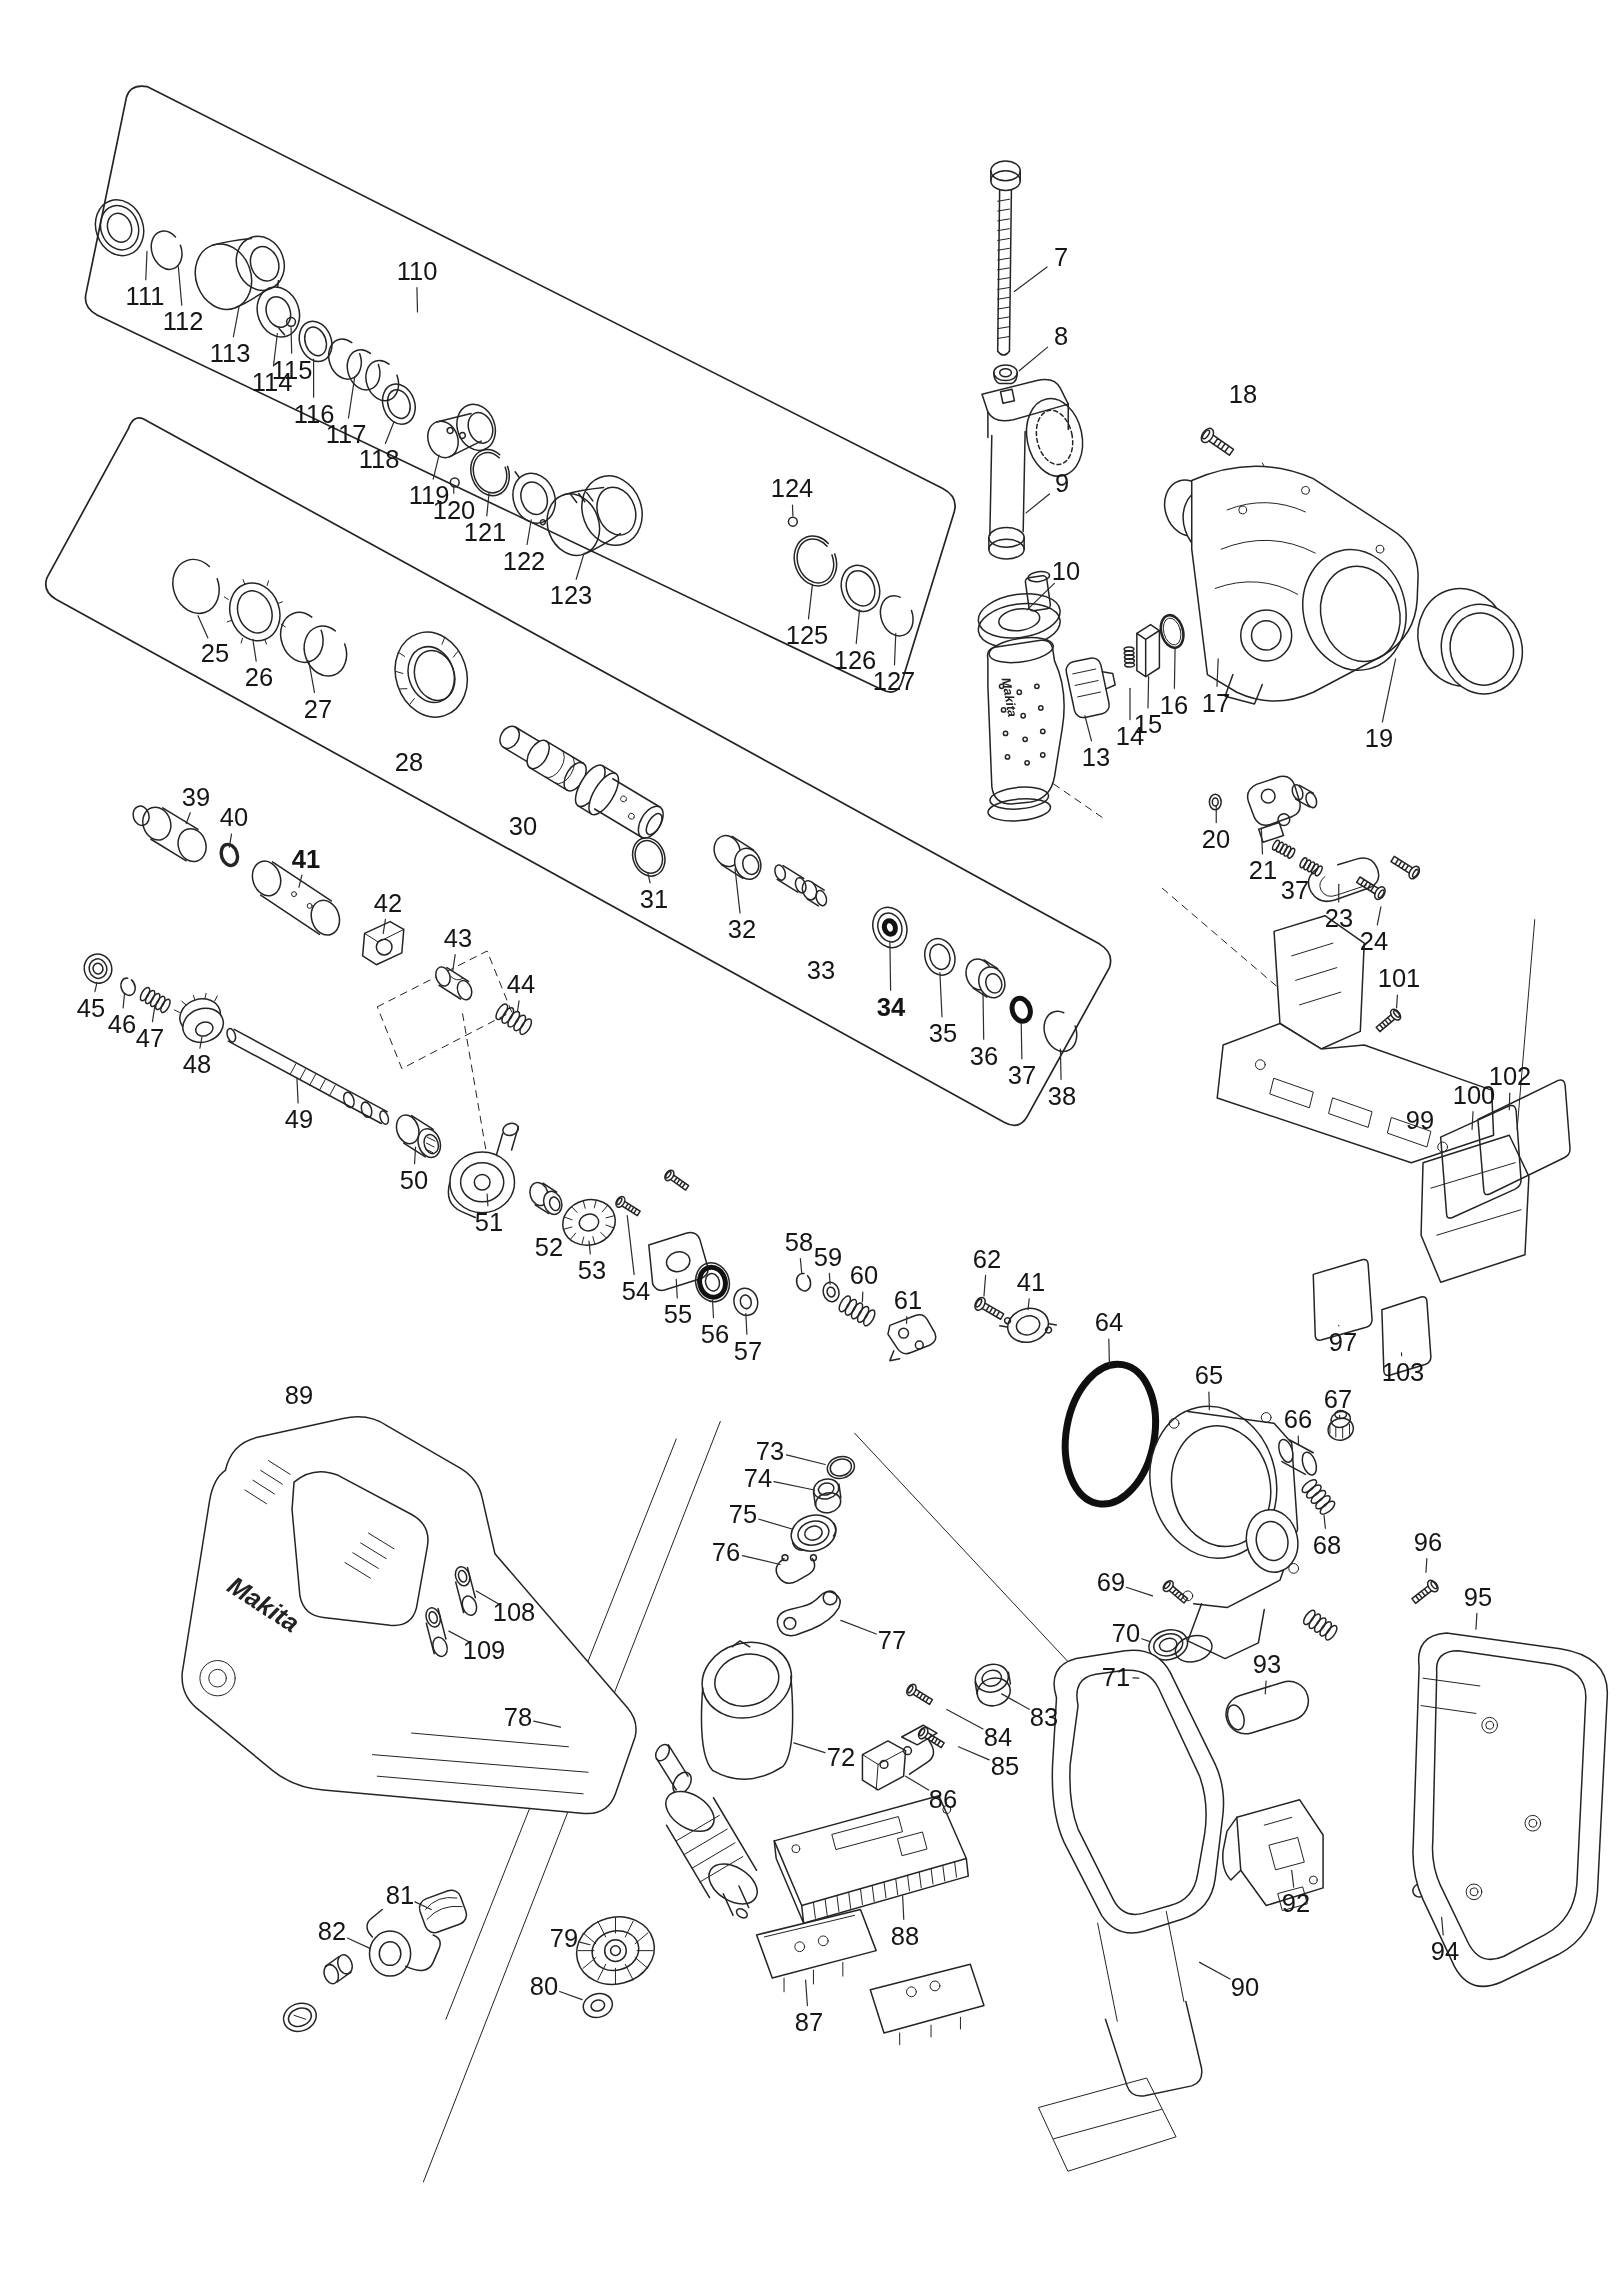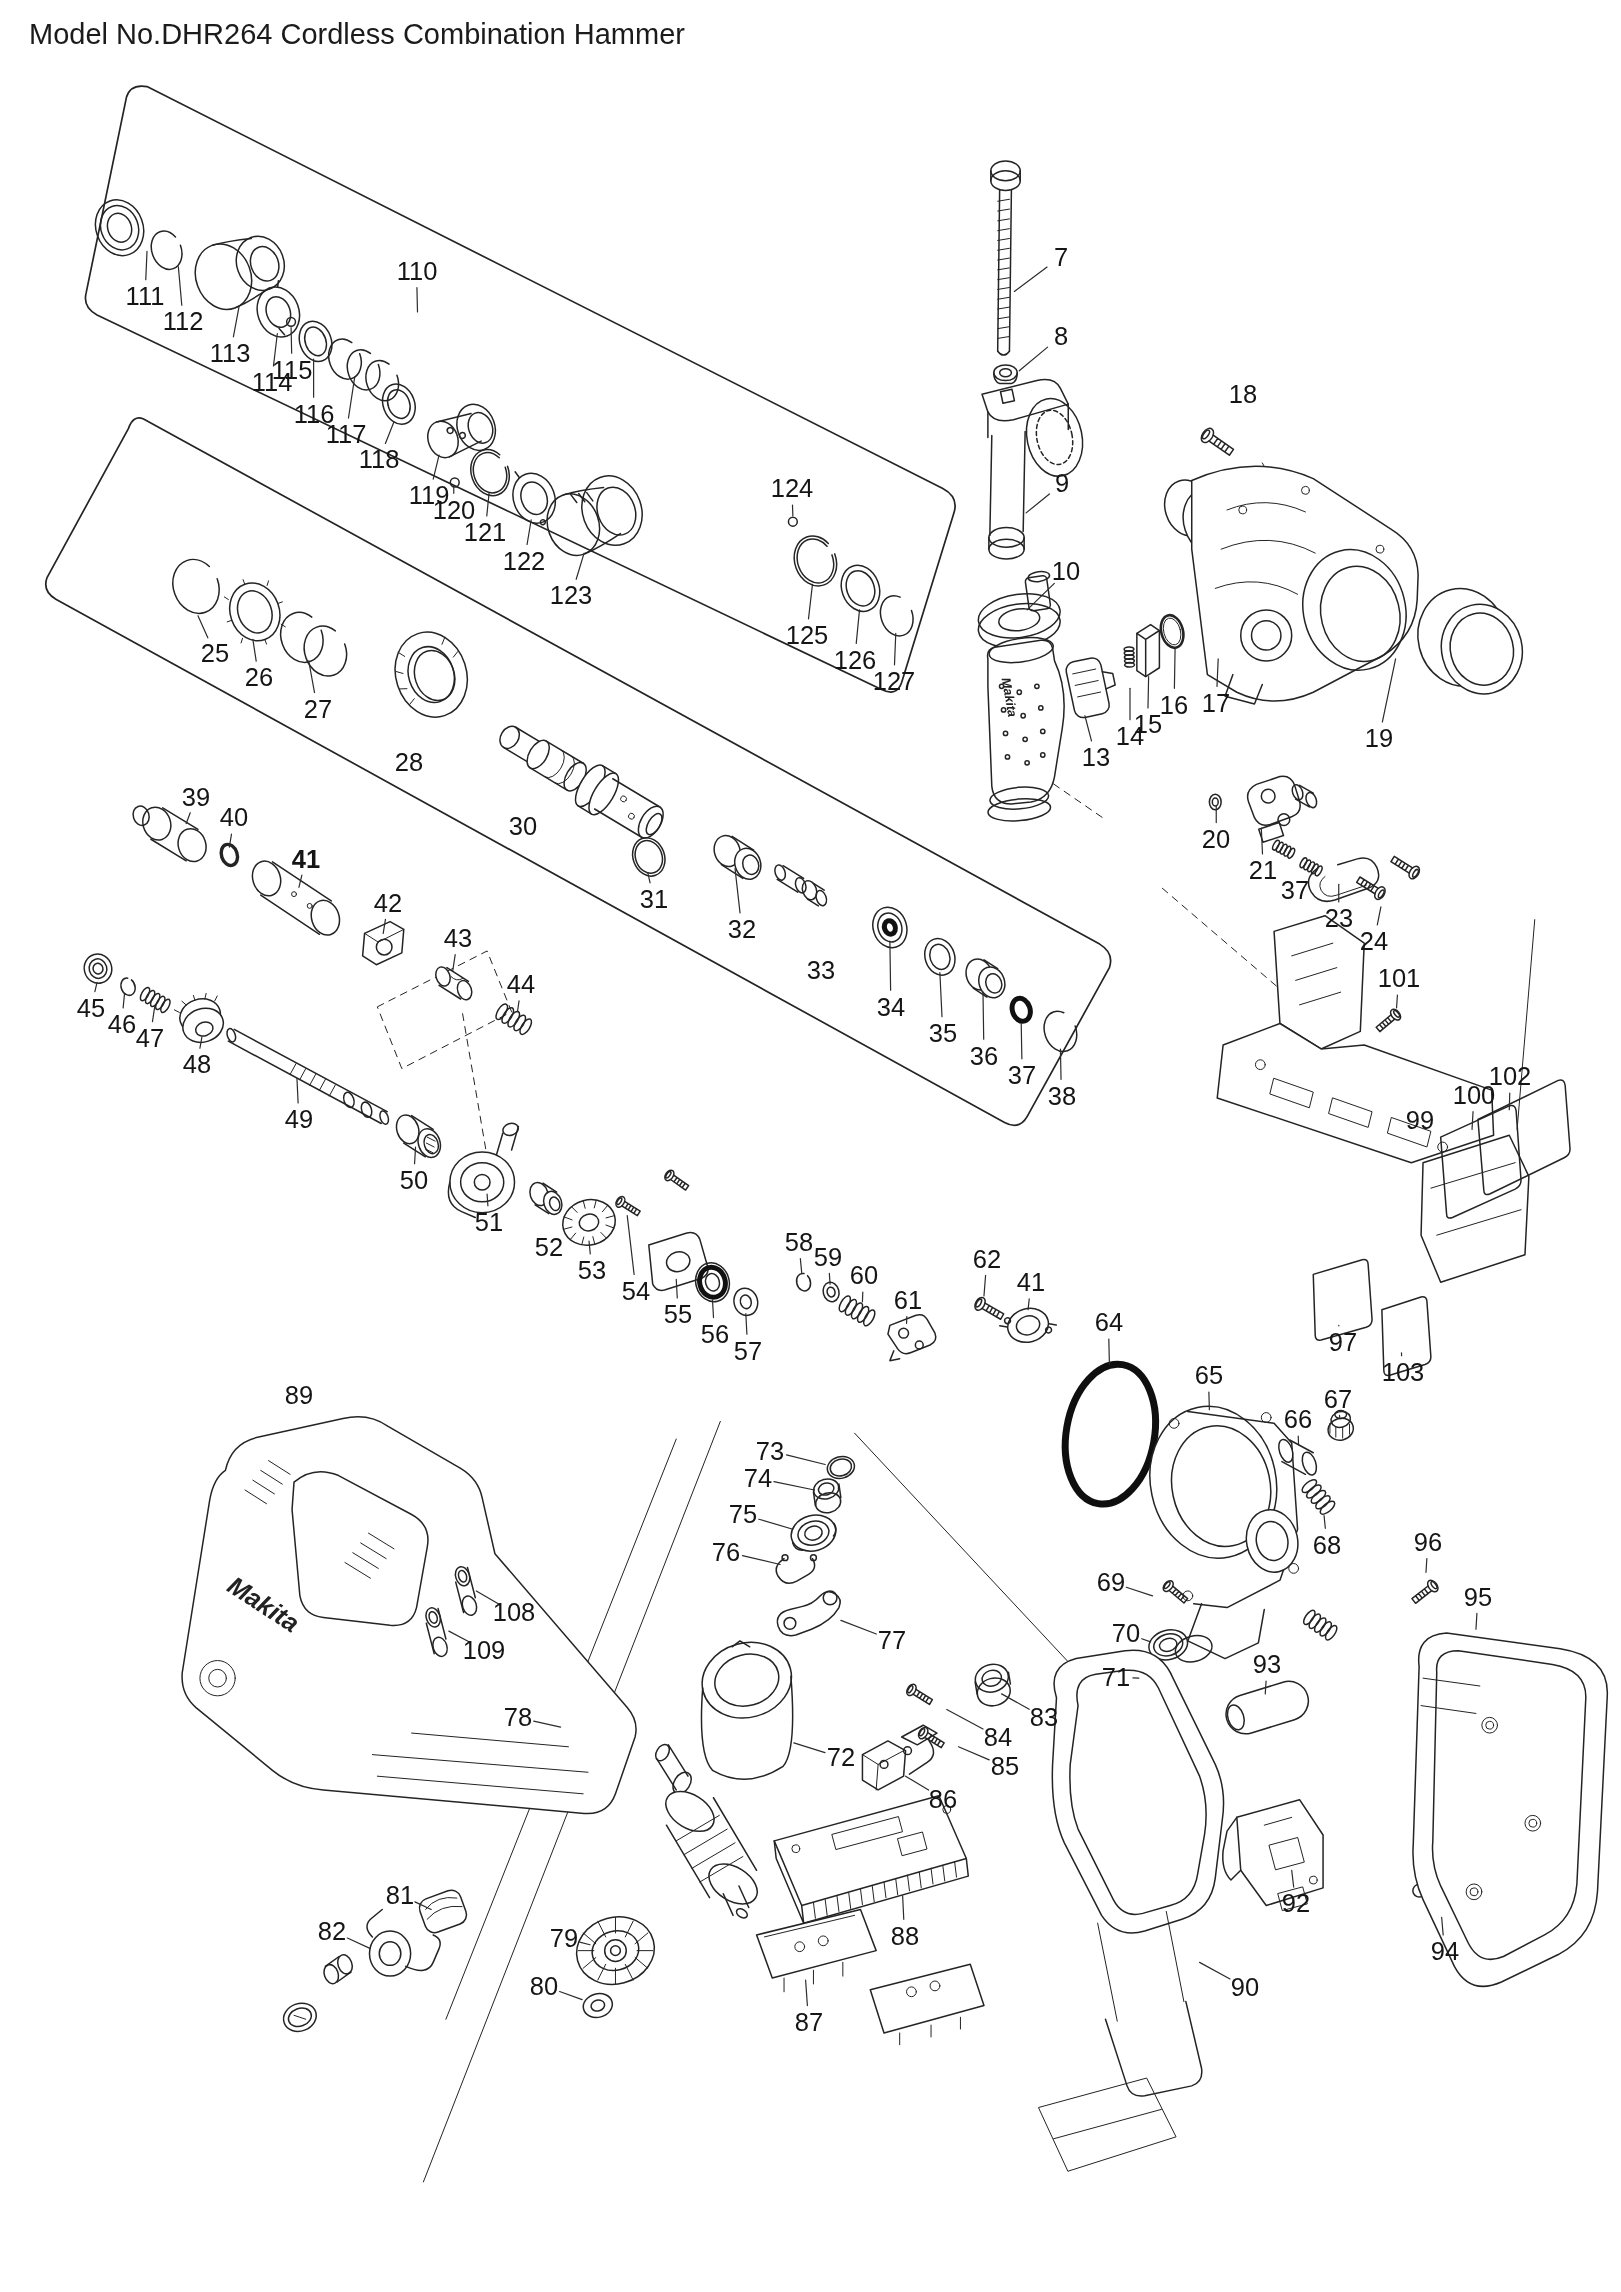--- a/index.html
+++ b/index.html
@@ -19,21 +19,20 @@
   svg.art .bound{stroke-width:1.7;}
   svg.art text{fill:#222;stroke:none;font-family:"Liberation Sans",sans-serif;
                font-style:italic;font-weight:bold;}
   #leaders line{stroke:#2c2c2c;stroke-width:1.2;}
 </style>
 </head>
 <body>
 
 <div class="stage">
 
-  <div class="title">Model No.DHR264 Cordless Combination Hammer</div>
 
   <svg class="art" width="1621" height="2293" viewBox="0 0 1654 2339">
     <defs>
       <g id="coil">
         <ellipse cx="0" cy="0" rx="4.5" ry="10"></ellipse>
           <ellipse cx="8" cy="0" rx="4.5" ry="10"></ellipse>
         <ellipse cx="16" cy="0" rx="4.5" ry="10"></ellipse>
           <ellipse cx="24" cy="0" rx="4.5" ry="10"></ellipse>
         <ellipse cx="32" cy="0" rx="4.5" ry="10"></ellipse>
       </g>
@@ -822,21 +821,21 @@
       <div class="plabel" style="left: 1339px; top: 918px;">23</div>
       <div class="plabel" style="left: 1374px; top: 941px;">24</div>
       <div class="plabel" style="left: 215px; top: 653px;">25</div>
       <div class="plabel" style="left: 259px; top: 677px;">26</div>
       <div class="plabel" style="left: 318px; top: 709px;">27</div>
       <div class="plabel" style="left: 409px; top: 762px;">28</div>
       <div class="plabel" style="left: 523px; top: 826px;">30</div>
       <div class="plabel" style="left: 654px; top: 899px;">31</div>
       <div class="plabel" style="left: 742px; top: 929px;">32</div>
       <div class="plabel" style="left: 821px; top: 970px;">33</div>
-      <div class="plabel" style="left: 891px; top: 1007px;">34</div>
+      <div class="plabel" style="left: 891px; top: 1007px; font-weight: bold;">34</div>
       <div class="plabel" style="left: 943px; top: 1033px;">35</div>
       <div class="plabel" style="left: 984px; top: 1056px;">36</div>
       <div class="plabel" style="left: 1022px; top: 1075px;">37</div>
       <div class="plabel" style="left: 1062px; top: 1096px;">38</div>
       <div class="plabel" style="left: 196px; top: 797px;">39</div>
       <div class="plabel" style="left: 234px; top: 817px;">40</div>
       <div class="plabel" style="left: 306px; top: 859px; font-weight: bold;">41</div>
       <div class="plabel" style="left: 388px; top: 903px;">42</div>
       <div class="plabel" style="left: 458px; top: 938px;">43</div>
       <div class="plabel" style="left: 521px; top: 984px;">44</div>

